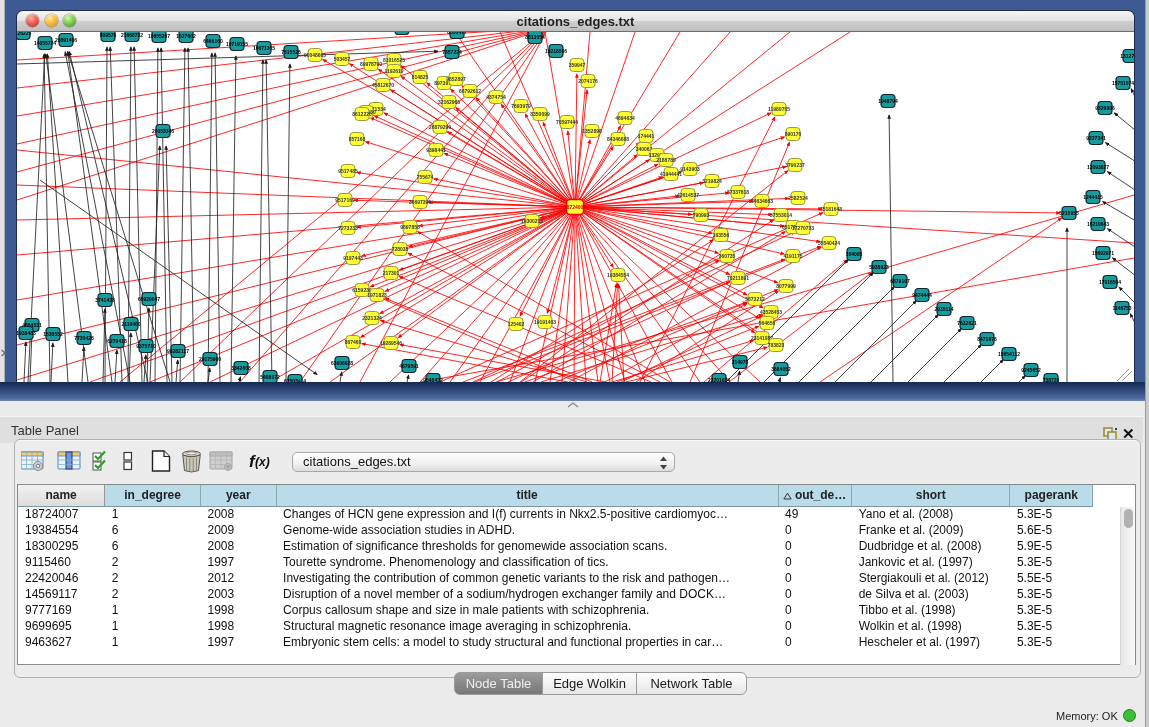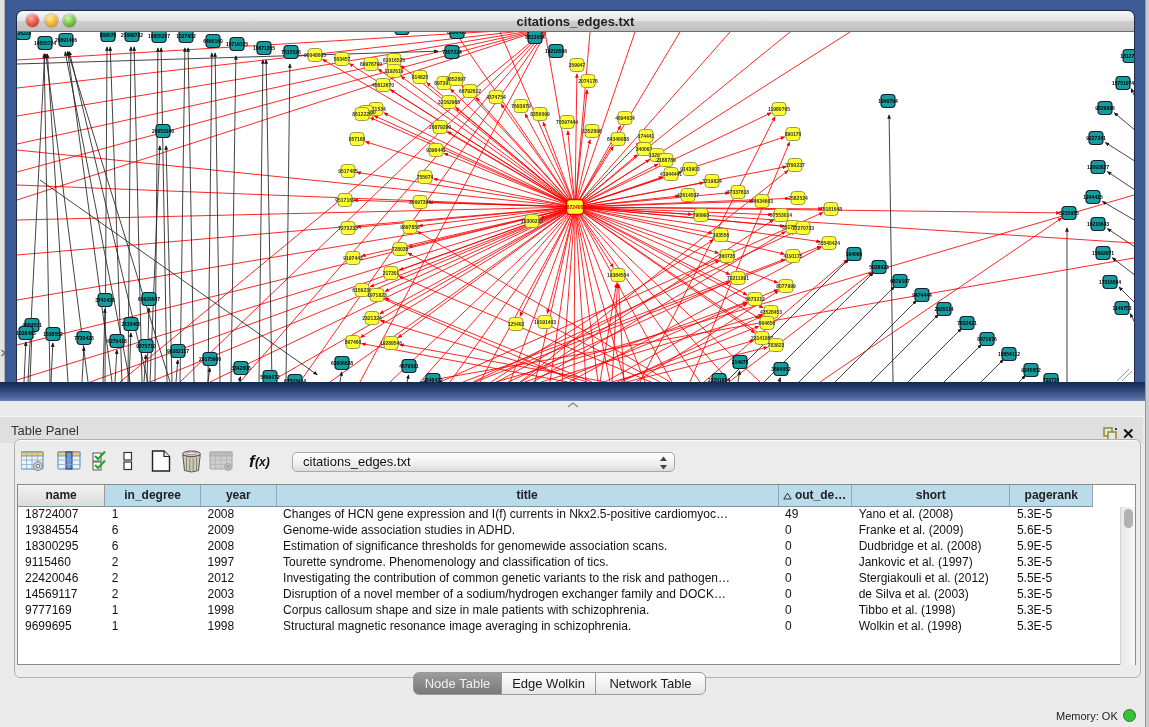--- a/index.html
+++ b/index.html
@@ -29,21 +29,21 @@
 table { border-collapse:collapse; table-layout:fixed; width:1117px; }
 th { height:21px; background:#badbe9; border-right:1px solid #8fa8b4; border-bottom:1px solid #7c96a3; font-weight:bold; font-size:12px; color:#222; padding:0; }
 th.c0 { background:linear-gradient(180deg,#f2f2f2,#dcdcdc); border-right:1px solid #999; }
 th.c4 { text-align:left; padding-left:4px; }
 th.c7 { background:#fff; border-right:none; border-bottom:1px solid #fff; }
 td { height:16px; padding:0 0 0 7px; color:#111; white-space:nowrap; overflow:hidden; font-size:12px; }
 .c0 { width:86px; } .c1 { width:95px; } .c2 { width:75px; } .c3 { width:498px; } .c4 { width:73px; } .c5 { width:157px; } .c6 { width:82px; } .c7 { width:42px; }
 td.c2, td.c0 { padding-left:7px; }
 #vsb { position:absolute; left:1102px; top:22px; width:15px; height:158px; background:linear-gradient(90deg,#e8e8e8,#f8f8f8); border-left:1px solid #d5d5d5; }
 #vsb .th { position:absolute; left:3px; top:2px; width:9px; height:19px; border-radius:5px; background:#b2b2b2; }
-#tabs { position:absolute; left:413px; top:271px; width:293px; height:23px; }
+#tabs { position:absolute; left:454px; top:271px; width:293px; height:23px; }
 .tab { position:absolute; top:0; height:23px; font-size:13px; text-align:center; line-height:22px; border:1px solid #9a9a9a; }
 #tab1 { left:0; width:89px; border-radius:6px 0 0 6px; background:linear-gradient(180deg,#9c9c9c,#787878); color:#efefef; }
 #tab2 { left:88px; width:95px; background:linear-gradient(180deg,#ffffff,#e6e6e6); color:#1a1a1a; }
 #tab3 { left:182px; width:111px; border-radius:0 6px 6px 0; background:linear-gradient(180deg,#ffffff,#e6e6e6); color:#1a1a1a;text-align:center; }
 #mem { position:absolute; left:1056px; top:309px; font-size:11px; color:#222; }
 #memdot { position:absolute; left:1123px; top:308px; width:13px; height:13px; border-radius:50%; background:#35c335; border:1px solid #2a7a1f; }
 text { font-family:"Liberation Sans", sans-serif; }
 </style></head>
 <body>
 <div id="root">
@@ -1004,20 +1004,30 @@
 <tr>
                 <td class="c0">9699695</td>
                 <td class="c1">1</td>
                 <td class="c2">1998</td>
                 <td class="c3">Structural magnetic resonance image averaging in schizophrenia.</td>
                 <td class="c4">0</td>
                 <td class="c5">Wolkin et al. (1998)</td>
                 <td class="c6">5.3E-5</td>
                 <td class="c7"></td>
               </tr>
+<tr>
+                <td class="c0">9463627</td>
+                <td class="c1">1</td>
+                <td class="c2">1997</td>
+                <td class="c3">Embryonic stem cells: a model to study structural and functional properties in car…</td>
+                <td class="c4">0</td>
+                <td class="c5">Hescheler et al. (1997)</td>
+                <td class="c6">5.3E-5</td>
+                <td class="c7"></td>
+              </tr>
       </tbody>
           </table>
       <div id="vsb">
             <div class="th"></div>
           </div>
     </div>
   </div>
   <div id="tabs">
         <div class="tab" id="tab1">Node Table</div>
         <div class="tab" id="tab2">Edge Wolkin</div>

